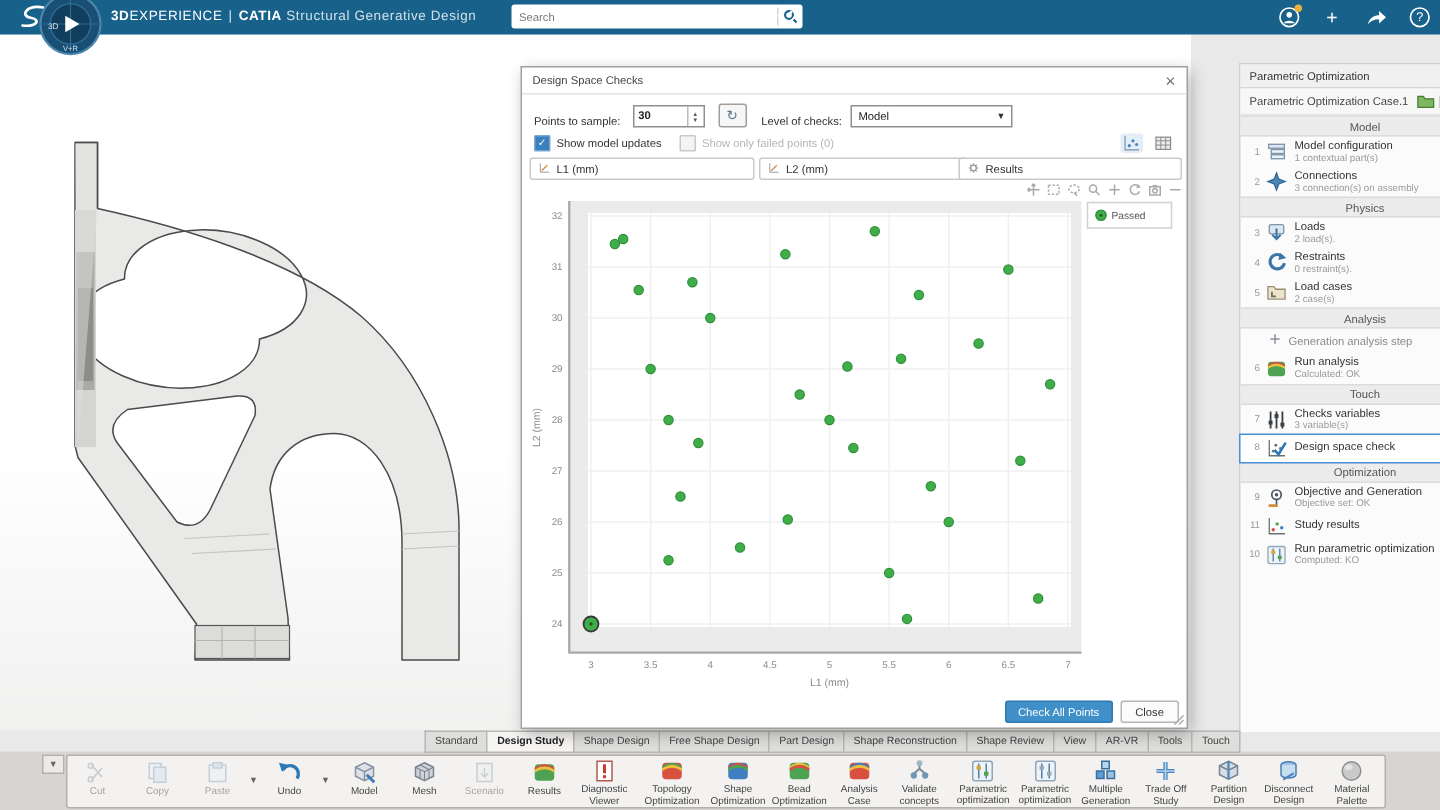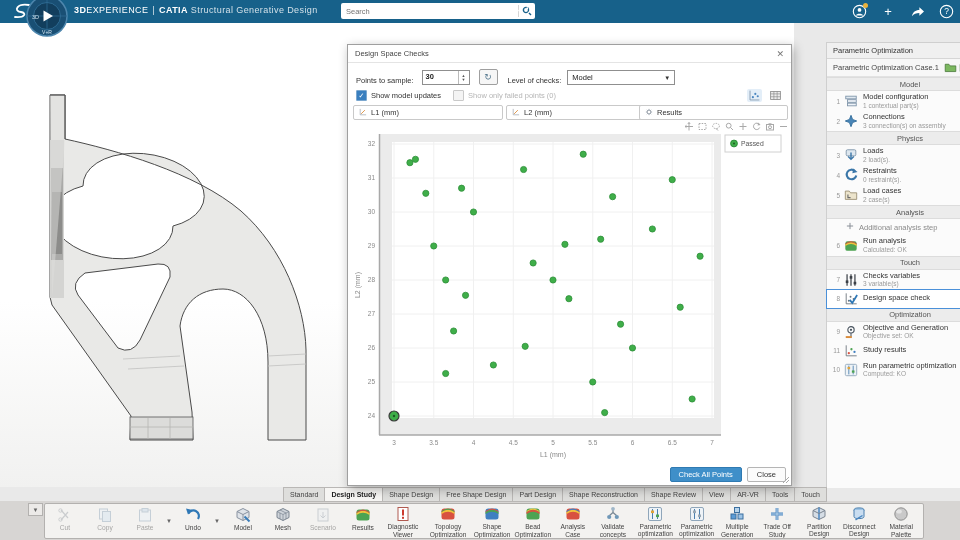--- a/index.html
+++ b/index.html
@@ -454,21 +454,21 @@
             <div class="t1">Load cases</div>
             <div class="t2">2 case(s)</div>
           </span>
 
       </div>
         <div class="sec-head">Analysis</div>
         <div class="pre-item">
           <span><svg width="10" height="10" viewBox="0 0 16 16">
               <path d="M8 3 L8 13 M3 8 L13 8" stroke="#8a9098" stroke-width="1.6"></path>
             </svg></span>
-          <span>Additional analysis step</span>
+          <span>Generation analysis step</span>
         </div>
         <div class="titem">
         <span class="num">6</span>
         <span class="ticon">
             <svg width="14" height="14" viewBox="0 0 16 16">
               <rect x="1.5" y="2.5" width="13" height="11" rx="2.5" fill="#4da352"></rect>
               <path d="M1.5 8 Q8 3.5 14.5 8 L14.5 6 Q8 1.5 1.5 6 Z" fill="#f0c23c"></path>
               <path d="M1.5 6 Q8 1.5 14.5 6 L14.5 5 Q11 2.5 8 2.5 Q5 2.5 1.5 5 Z" fill="#d85140"></path>
             </svg>
           </span>

